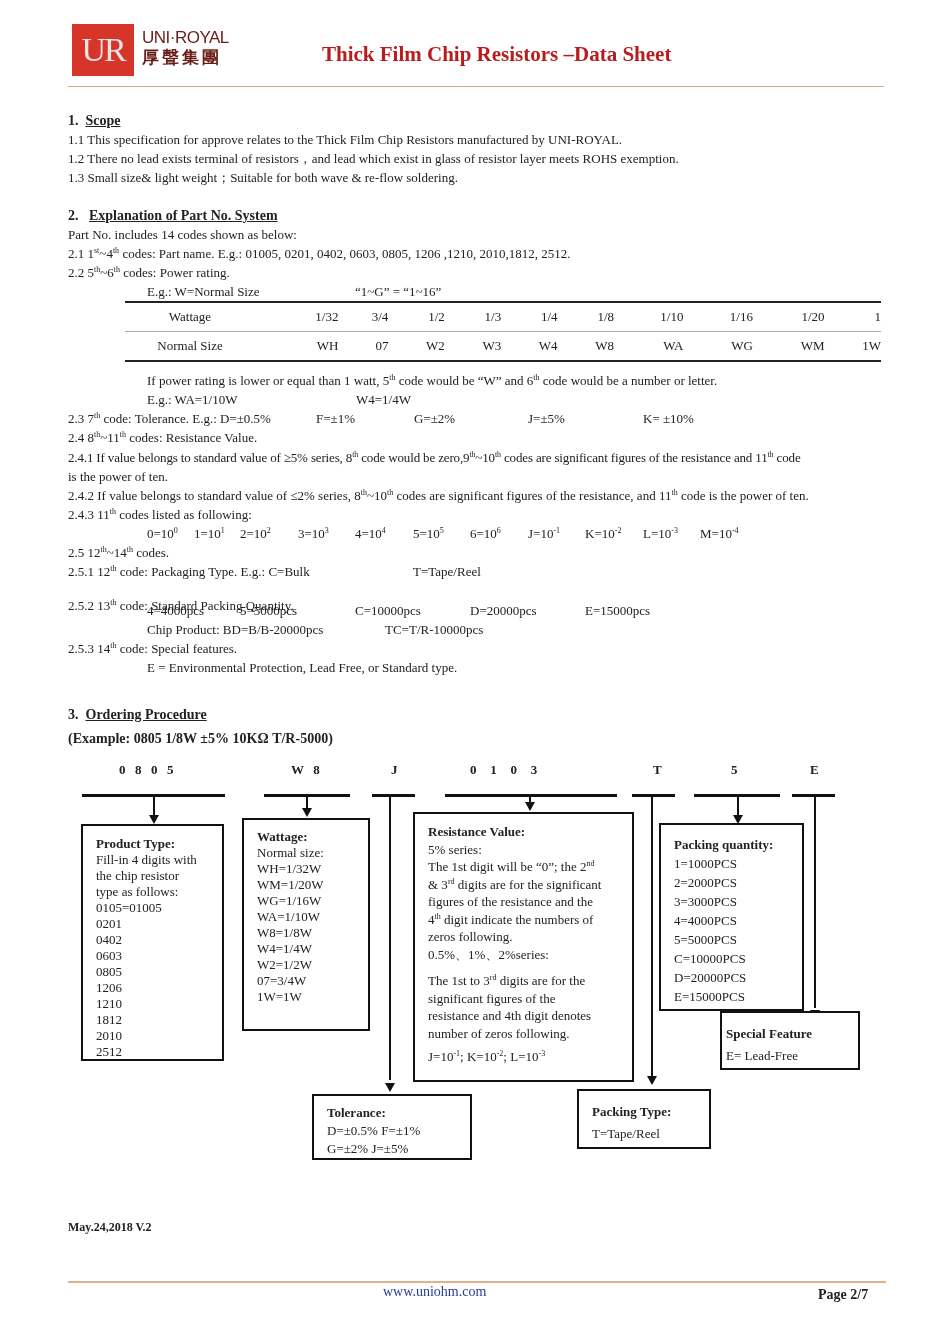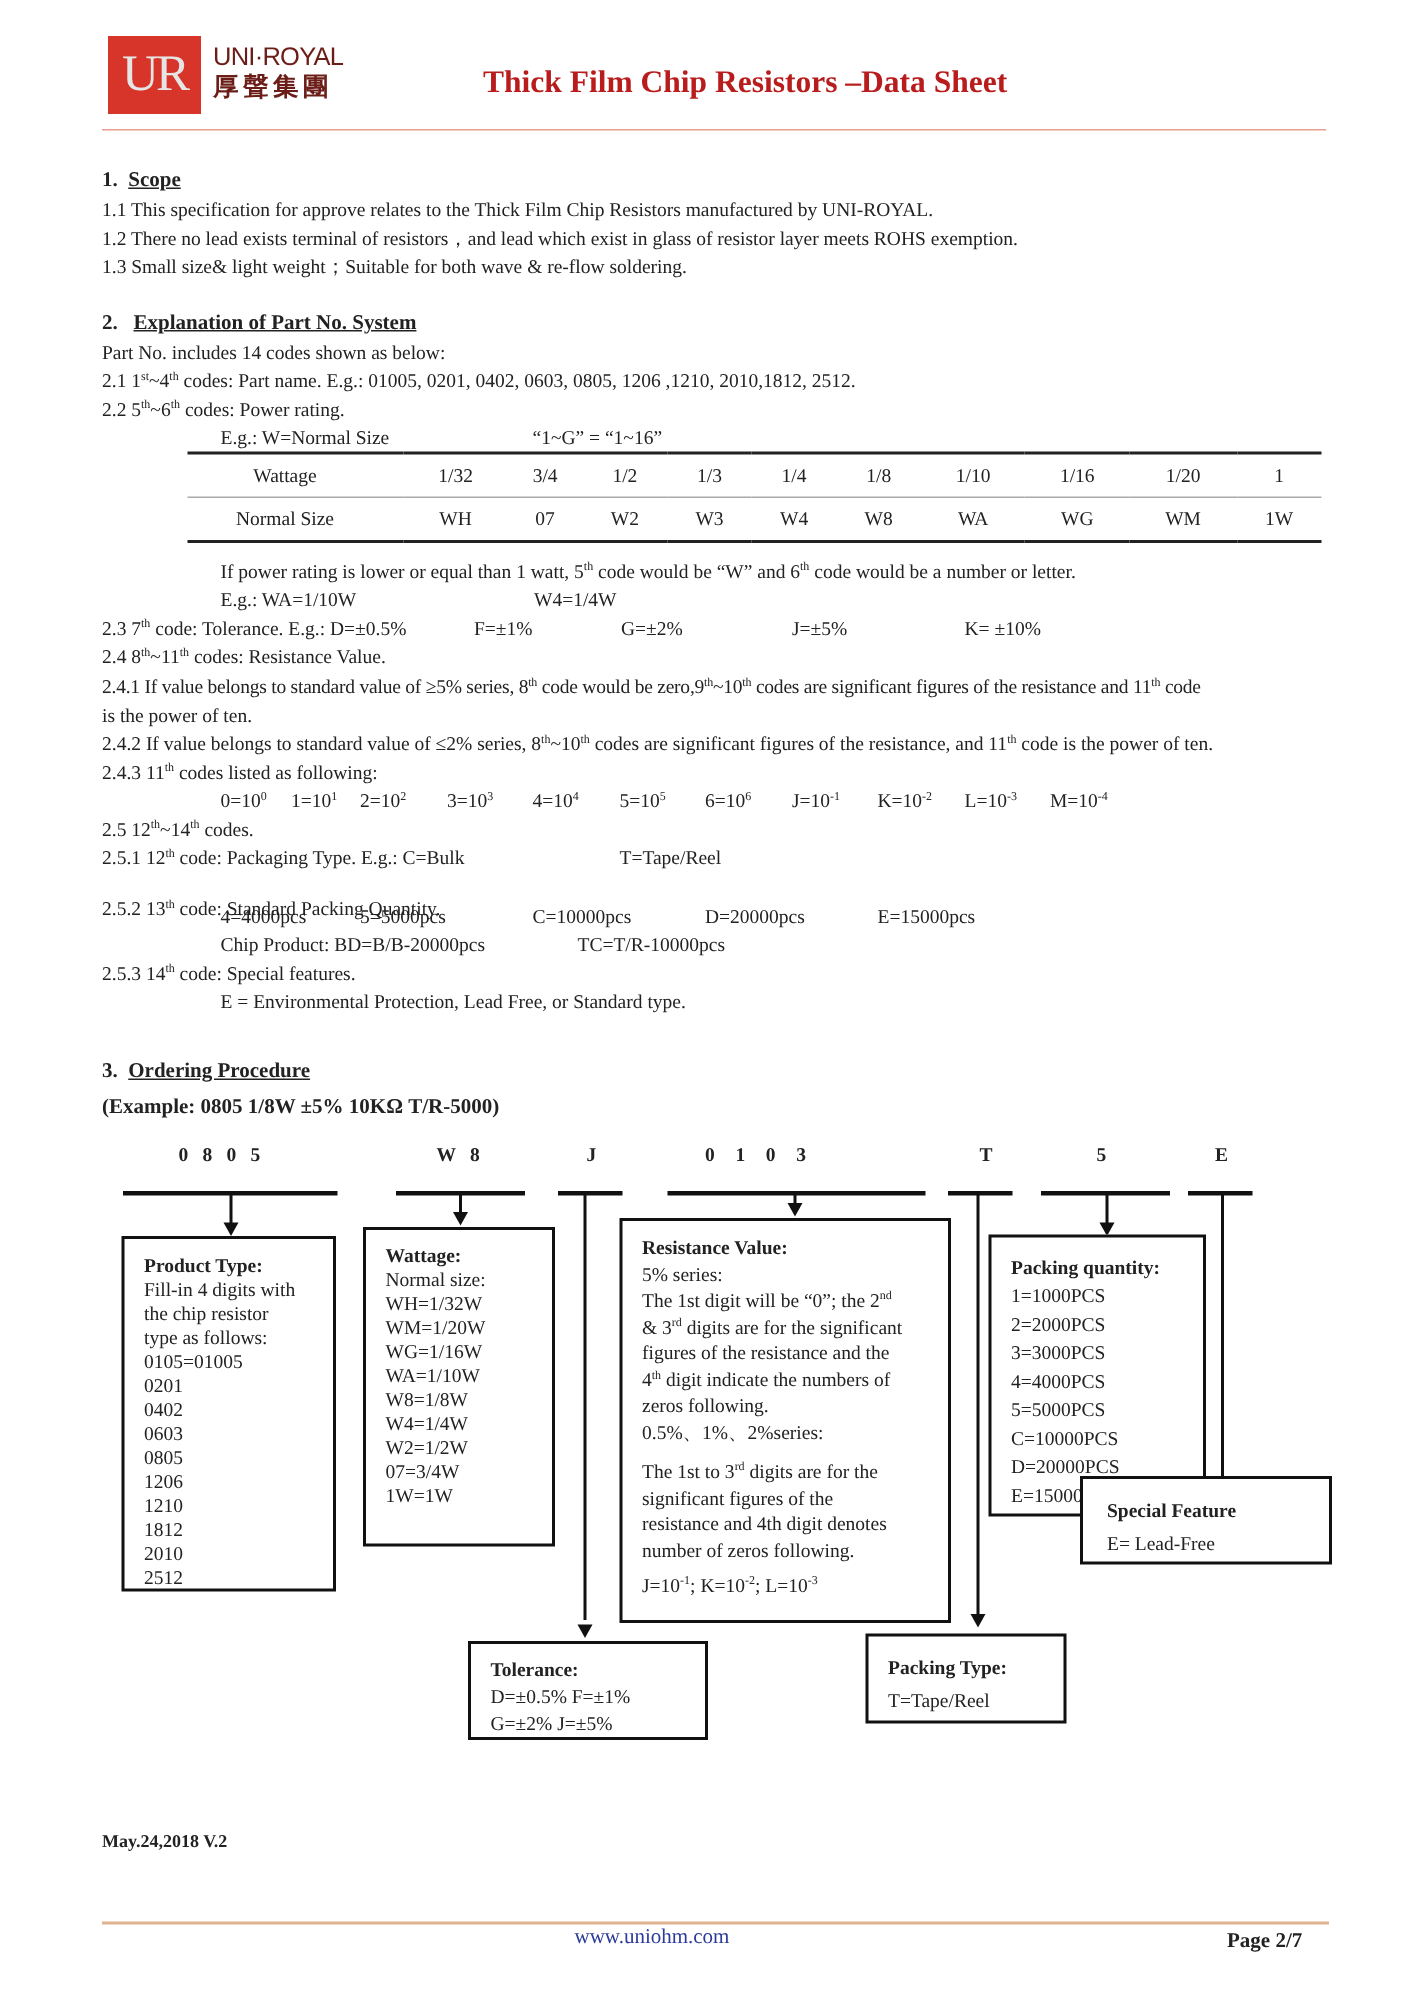--- a/index.html
+++ b/index.html
@@ -11,21 +11,21 @@
   .logo-en { left:142px; top:28px; font-family:"Liberation Sans", sans-serif; font-size:17px; color:#6b1d18; letter-spacing:-0.5px; }
   .logo-cn { left:142px; top:46px; font-family:"DejaVu Sans", sans-serif; font-size:17px; font-weight:bold; color:#6b1d18; letter-spacing:3px; }
   .title { left:322px; top:42px; font-size:21px; font-weight:bold; color:#b91c1c; }
   .hdr-rule { left:68px; top:86px; width:816px; height:1px; background:#e8a090; }
   .line { position:absolute; left:68px; white-space:nowrap; font-size:13px; line-height:16px; }
   .ind { left:147px; }
   .h { font-weight:bold; font-size:14px; }
   .h u { text-decoration:underline; }
   sup { font-size:8px; vertical-align:top; position:relative; top:-3px; }
   table.watt { position:absolute; left:125px; top:301px; width:756px; border-collapse:collapse; font-size:13px; }
-  table.watt td { text-align:center; height:28px; padding:0; }
+  table.watt td { text-align:right; height:28px; padding:0; }
   table.watt tr:first-child td { border-top:2px solid #222; border-bottom:1px solid #aaa; }
   table.watt tr:last-child td { border-bottom:2px solid #222; }
   table.watt td.lbl { text-align:center; padding-right:14px; width:130px; }
   .code { position:absolute; top:762px; font-weight:bold; font-size:13px; letter-spacing:1px; white-space:pre; }
   .bar { position:absolute; height:3px; background:#111; }
   .vl { position:absolute; width:2px; background:#111; }
   .arrow { position:absolute; width:0; height:0; border-left:5px solid transparent; border-right:5px solid transparent; border-top:9px solid #111; }
   .box { position:absolute; border:2px solid #111; background:#fff; font-size:13px; line-height:16px; padding:0; box-sizing:border-box; }
   .box .bt { font-weight:bold; }
   .box div { white-space:nowrap; }
@@ -231,21 +231,21 @@
   <div>1=1000PCS</div>
   <div>2=2000PCS</div>
   <div>3=3000PCS</div>
   <div>4=4000PCS</div>
   <div>5=5000PCS</div>
   <div>C=10000PCS</div>
   <div>D=20000PCS</div>
   <div>E=15000PCS</div>
 </div>
 
-<div class="box" style="left:720px; top:984px; width:168px; height:59px; padding:10px 0 0 16px; line-height:22px">
+<div class="box" style="left:720px; top:1011px; width:140px; height:59px; padding:10px 0 0 4px; line-height:22px">
   <div class="bt">Special Feature</div>
   <div>E= Lead-Free</div>
 </div>
 
 <div class="box" style="left:312px; top:1094px; width:160px; height:66px; padding:8px 0 0 13px; line-height:18px">
   <div class="bt">Tolerance:</div>
   <div>D=±0.5%  F=±1%</div>
   <div>G=±2%   J=±5%</div>
 </div>
 

